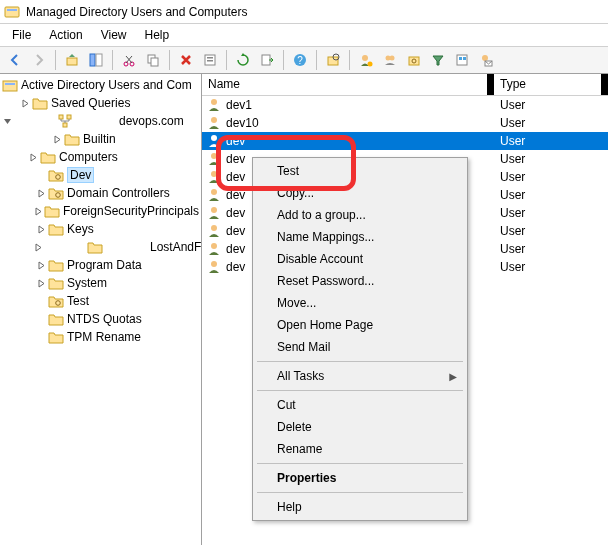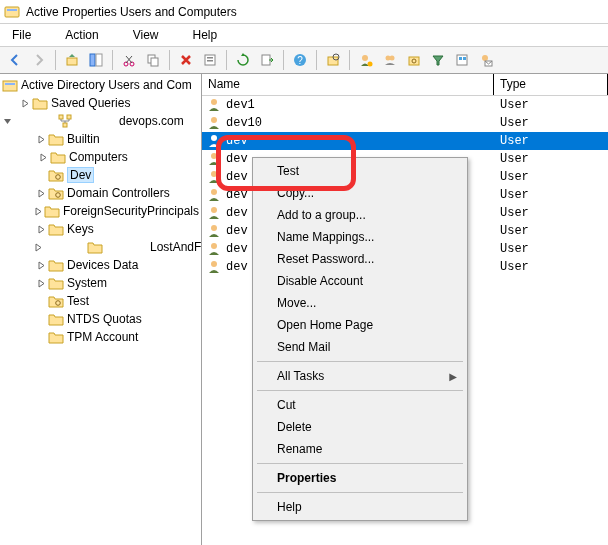--- a/index.html
+++ b/index.html
@@ -21,21 +21,21 @@
     padding: 0 4px;
     border-bottom: 1px solid #d0d0d0;
     background: #fff;
   }
   .titlebar .ticon { width:16px; height:16px; margin-right:6px; display:flex; align-items:center; justify-content:center; }
   .menubar {
     height: 22px;
     display: flex;
     align-items: center;
     padding: 0 4px;
-    gap: 18px;
+    gap: 2px;
   }
   .menubar .mitem { padding: 2px 8px; }
   .toolbar {
     height: 28px;
     display: flex;
     align-items: center;
     padding: 0 4px;
     gap: 2px;
     border-top: 1px solid #d0d0d0;
     border-bottom: 1px solid #a0a0a0;
@@ -73,25 +73,25 @@
     overflow: hidden;
   }
   .cols {
     display: flex;
     height: 22px;
     border-bottom: 1px solid #d0d0d0;
     background: #fff;
   }
   .col {
     padding: 3px 6px;
-    border-right: 1px solid #000000;
+    border-right: 7px solid #000000;
   }
   .col.name { width: 292px; }
   .col.type { flex:1; }
-  .rows { position: relative; font-family: Liberation Mono, monospace; }
+  .rows { position: relative; }
   .lrow {
     display: flex; align-items: center;
     height: 18px;
   }
   .lrow.selected { background:#0078d7; color:#fff; }
   .lname { width:292px; display:flex; align-items:center; padding-left:4px; }
   .ltype { flex:1; padding-left:6px; }
   .uicon { width:16px; height:16px; margin-right:4px; display:inline-flex; }
   .ctxmenu {
     position: absolute;
@@ -126,21 +126,21 @@
 </head>
 <body>
 
 <div class="titlebar">
   <span class="ticon">
     <svg width="16" height="16">
         <rect x="1" y="3" width="14" height="10" rx="1" fill="#ffe39b" stroke="#c9a227"></rect>
         <rect x="3" y="5" width="10" height="2" fill="#8ab4f8"></rect>
       </svg>
   </span>
-  <span>Active Properties Users and Computers</span>
+  <span>Managed Directory Users and Computers</span>
 </div>
 
 <div class="menubar">
   <span class="mitem">File</span>
   <span class="mitem">Action</span>
   <span class="mitem">View</span>
   <span class="mitem">Help</span>
 </div>
 
 <div class="toolbar">
@@ -298,34 +298,34 @@
           <span class="ticon2">
             <svg width="16" height="16">
               <rect x="2" y="2" width="4" height="4" fill="#ffe39b" stroke="#c9a227"></rect>
               <rect x="10" y="2" width="4" height="4" fill="#ffe39b" stroke="#c9a227"></rect>
               <rect x="6" y="10" width="4" height="4" fill="#ffe39b" stroke="#c9a227"></rect>
               <path d="M4 6v2h8V6M8 8v2" stroke="#888" fill="none"></path>
             </svg>
           </span>
           <span>devops.com</span>
         </div>
-        <div class="tree-row" style="padding-left: 34px;">
+        <div class="tree-row" style="padding-left: 50px;">
           <span class="tw">
             <svg width="9" height="9">
               <path d="M2 1 L7 4.5 L2 8 Z" fill="none" stroke="#666"></path>
             </svg>
           </span>
           <span class="ticon2">
             <svg width="16" height="16">
               <path d="M1 4h5l1 2h8v8H1z" fill="#ffe39b" stroke="#c9a227"></path>
             </svg>
           </span>
           <span>Builtin</span>
         </div>
-        <div class="tree-row" style="padding-left: 36px;">
+        <div class="tree-row" style="padding-left: 26px;">
           <span class="tw">
             <svg width="9" height="9">
               <path d="M2 1 L7 4.5 L2 8 Z" fill="none" stroke="#666"></path>
             </svg>
           </span>
           <span class="ticon2">
             <svg width="16" height="16">
               <path d="M1 4h5l1 2h8v8H1z" fill="#ffe39b" stroke="#c9a227"></path>
             </svg>
           </span>
@@ -398,21 +398,21 @@
           <span class="tw">
             <svg width="9" height="9">
               <path d="M2 1 L7 4.5 L2 8 Z" fill="none" stroke="#666"></path>
             </svg>
           </span>
           <span class="ticon2">
             <svg width="16" height="16">
               <path d="M1 4h5l1 2h8v8H1z" fill="#ffe39b" stroke="#c9a227"></path>
             </svg>
           </span>
-          <span>Devices Data</span>
+          <span>Program Data</span>
         </div>
         <div class="tree-row" style="padding-left: 34px;">
           <span class="tw">
             <svg width="9" height="9">
               <path d="M2 1 L7 4.5 L2 8 Z" fill="none" stroke="#666"></path>
             </svg>
           </span>
           <span class="ticon2">
             <svg width="16" height="16">
               <path d="M1 4h5l1 2h8v8H1z" fill="#ffe39b" stroke="#c9a227"></path>
@@ -439,21 +439,21 @@
           </span>
           <span>NTDS Quotas</span>
         </div>
         <div class="tree-row" style="padding-left: 34px;">
           <span class="tw"></span>
           <span class="ticon2">
             <svg width="16" height="16">
               <path d="M1 4h5l1 2h8v8H1z" fill="#ffe39b" stroke="#c9a227"></path>
             </svg>
           </span>
-          <span>TPM Account</span>
+          <span>TPM Rename</span>
         </div>
       </div>
   </div>
 
   <div class="list">
     <div class="cols">
       <div class="col name">Name</div>
       <div class="col type">Type</div>
     </div>
     <div class="rows" id="list-rows">
@@ -588,24 +588,24 @@
     <div class="ctxitem">
       <span>Copy...</span>
     </div>
     <div class="ctxitem">
       <span>Add to a group...</span>
     </div>
     <div class="ctxitem">
       <span>Name Mappings...</span>
     </div>
     <div class="ctxitem">
+      <span>Disable Account</span>
+    </div>
+    <div class="ctxitem">
       <span>Reset Password...</span>
-    </div>
-    <div class="ctxitem">
-      <span>Disable Account</span>
     </div>
     <div class="ctxitem">
       <span>Move...</span>
     </div>
     <div class="ctxitem">
       <span>Open Home Page</span>
     </div>
     <div class="ctxitem">
       <span>Send Mail</span>
     </div>

